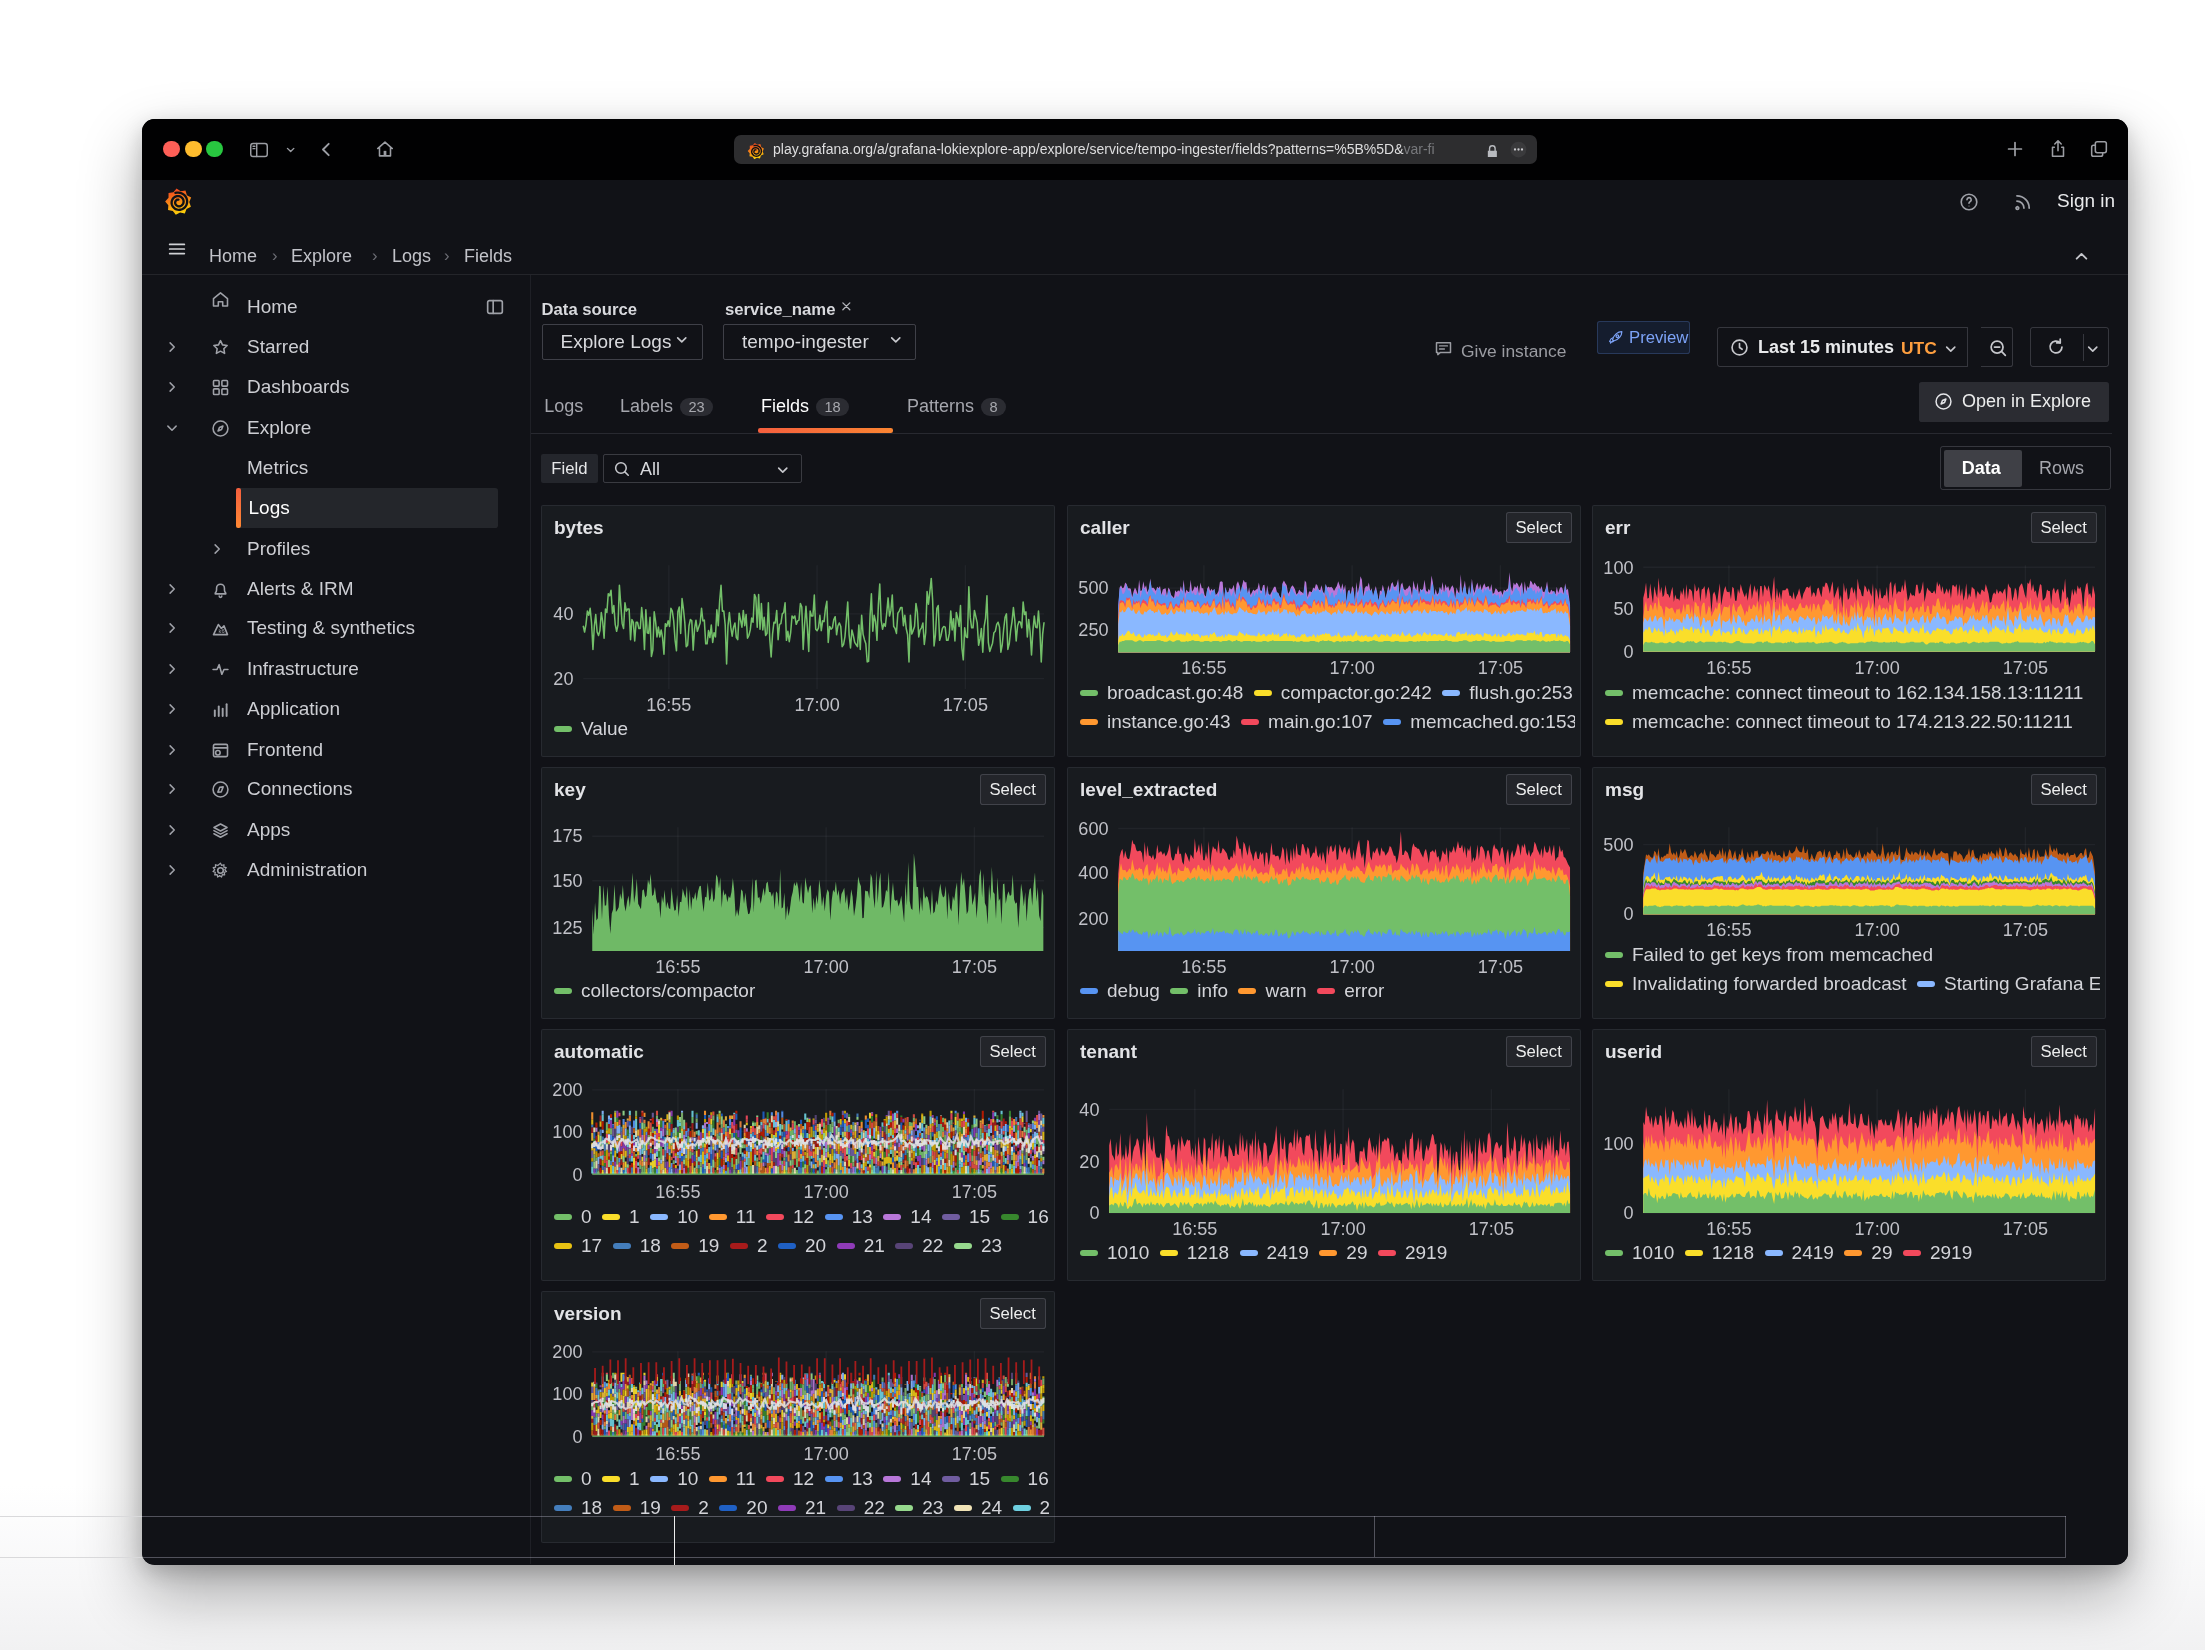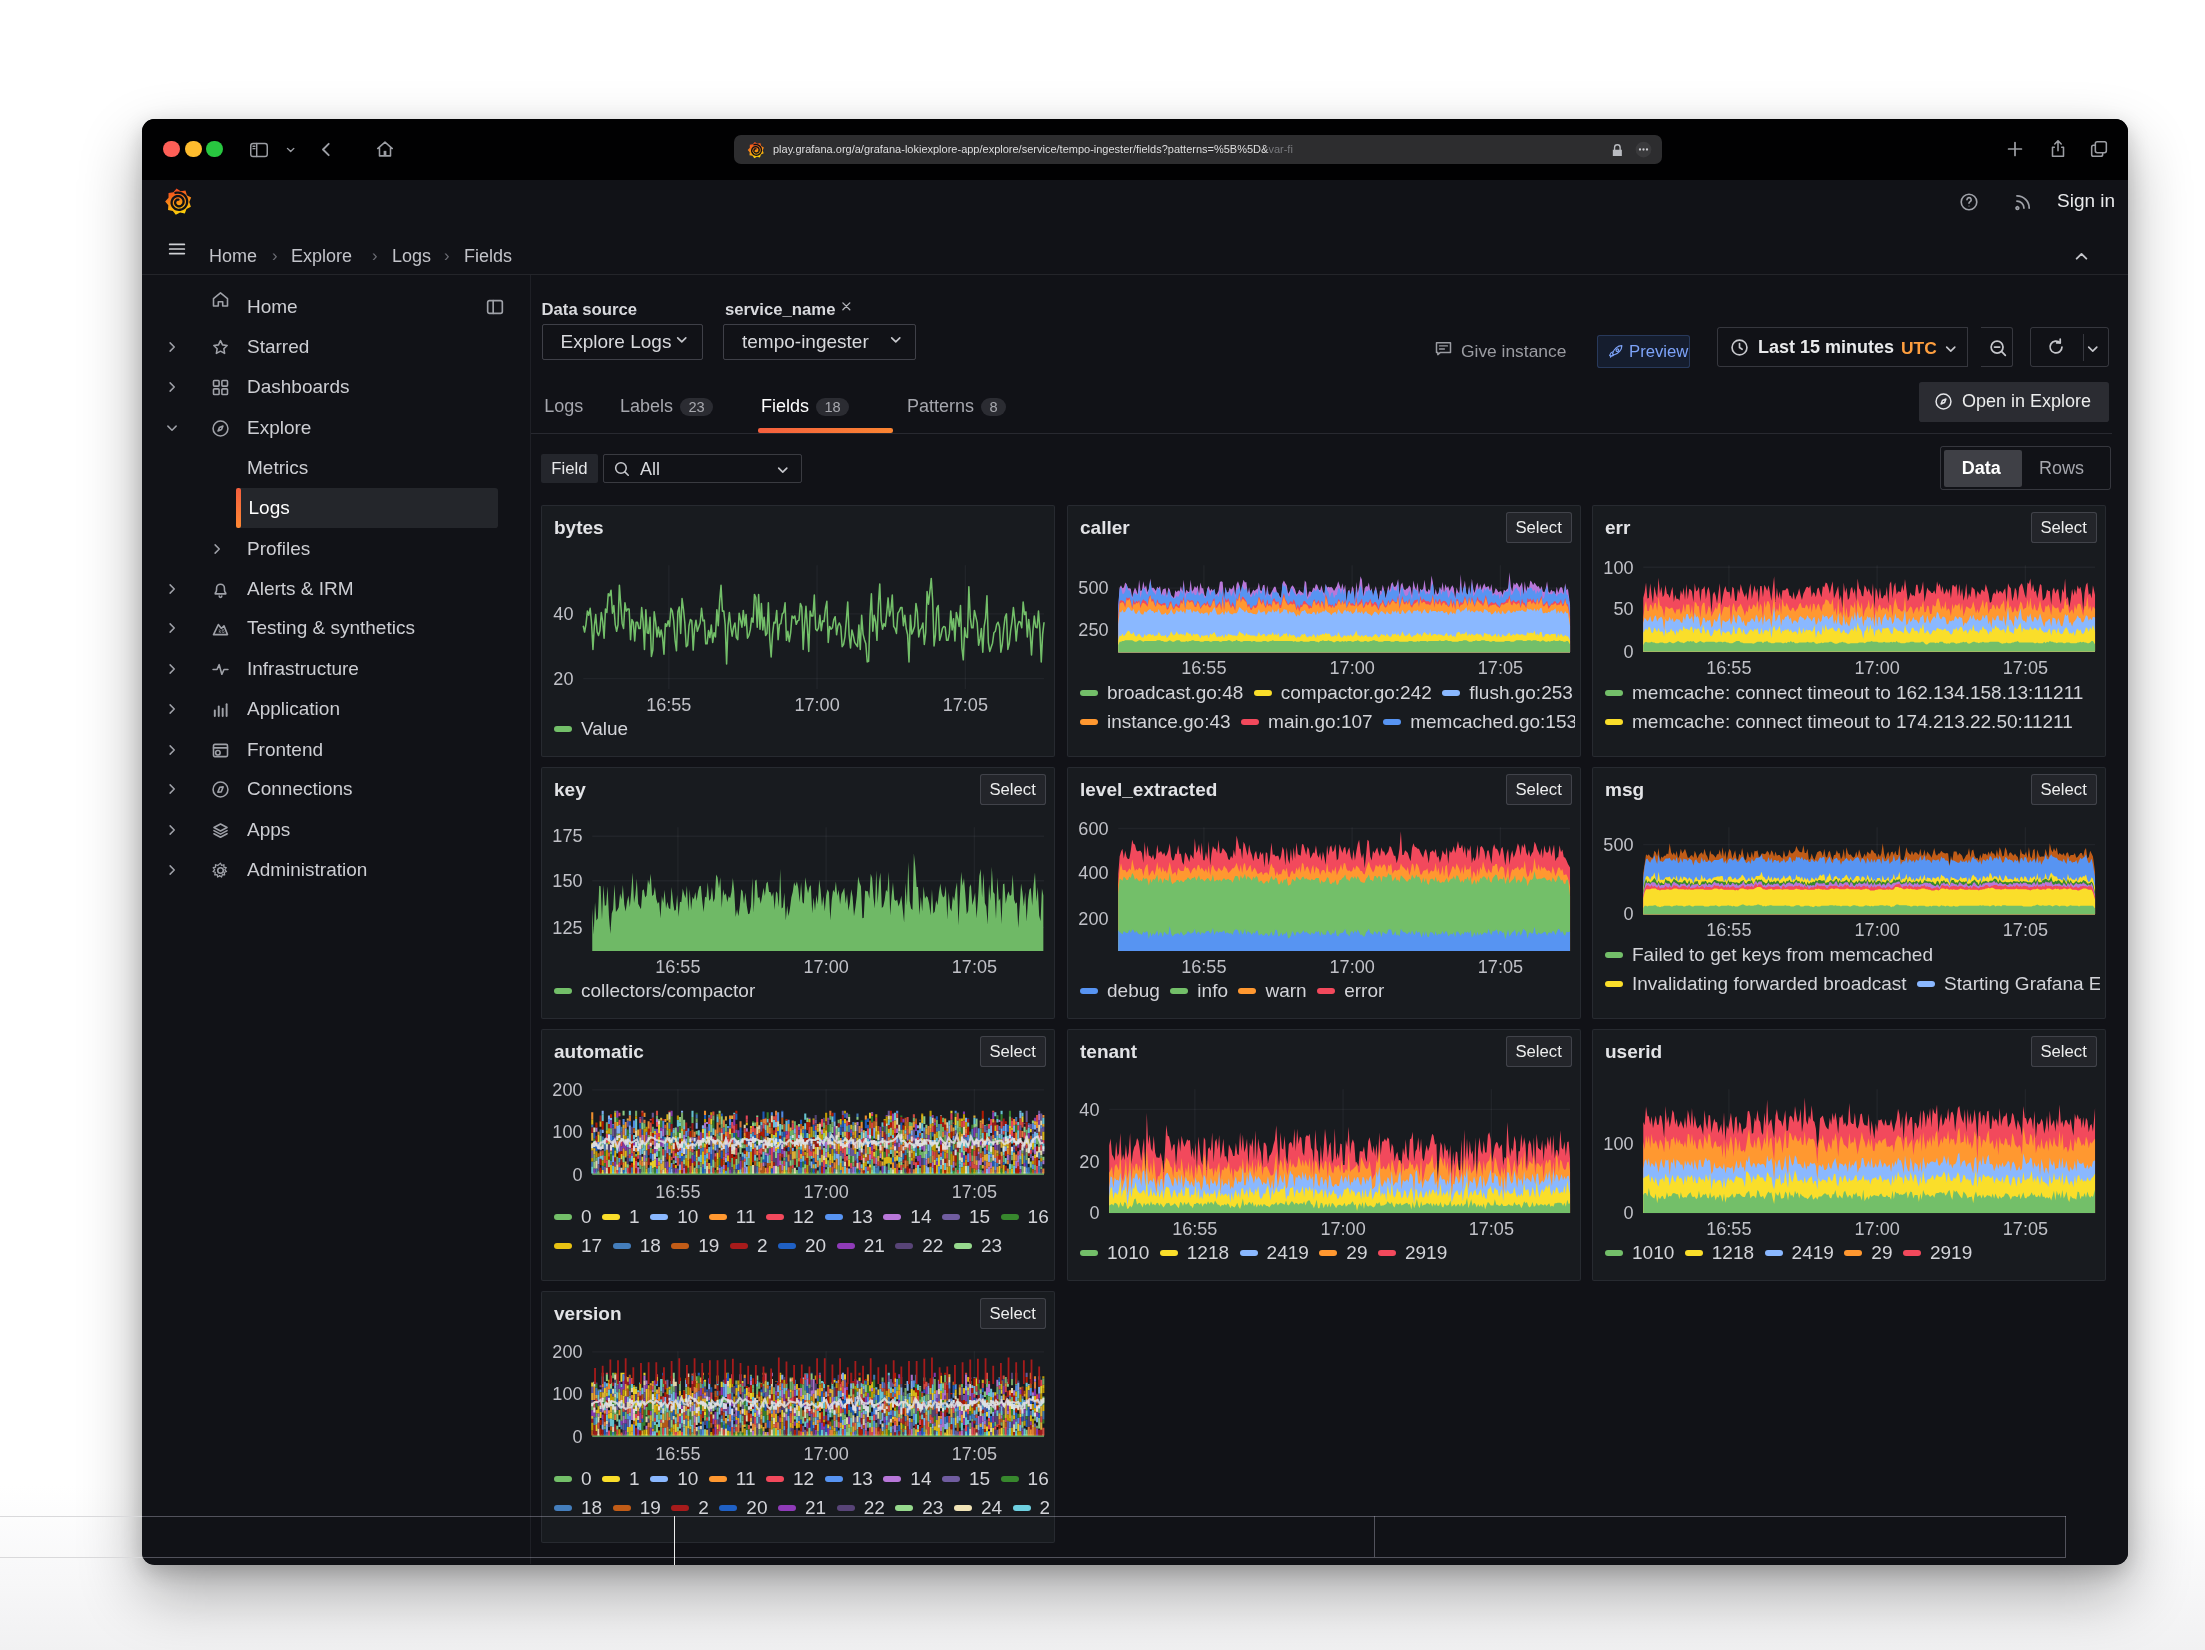--- a/index.html
+++ b/index.html
@@ -5,22 +5,22 @@
 #page { position:relative; width:2205px; height:1650px; overflow:hidden;
   background:linear-gradient(180deg,#ffffff 0%,#ffffff 90%,#f7f7f8 96%,#f1f1f2 100%); }
 #win { position:absolute; left:142px; top:119px; width:1986px; height:1446px;
   border-radius:12.5px; background:#111217; overflow:hidden;
   box-shadow:0 28px 63px rgba(0,0,0,0.32), 0 7px 21px rgba(0,0,0,0.18); }
 .abs { position:absolute; }
 
 
 #titlebar { position:absolute; left:0; top:0; width:100%; height:61px; background:#010102; }
 .tl { position:absolute; top:21.6px; width:16.7px; height:16.7px; border-radius:50%; }
-#urlpill { position:absolute; left:592px; top:16px; width:928px; height:29px; border-radius:7px;
-  background:#2d2d2f; color:#dededf; font-size:11px; line-height:29px; white-space:nowrap; overflow:hidden; }
+#urlpill { position:absolute; left:592px; top:16px; width:803px; height:29px; border-radius:7px;
+  background:#2d2d2f; color:#dededf; font-size:14px; line-height:29px; white-space:nowrap; overflow:hidden; }
 
 
 #topnav { position:absolute; left:0; top:61px; width:100%; height:45px; background:#111217;
   border-bottom:0.7px solid rgba(204,204,220,0.12); }
 #searchpill { position:absolute; left:758px; top:2.8px; width:481px; height:36px; border-radius:5.6px;
   background:#101116; border:0.7px solid rgba(204,204,220,0.18); color:#8e9096; font-size:18px; }
 #crumbbar { position:absolute; left:0; top:105px; width:100%; height:51px; background:#111217;
   border-bottom:0.7px solid rgba(204,204,220,0.1); }
 
 
@@ -373,21 +373,21 @@
           <span class="cv"><svg width="19.5" height="19.5" viewBox="0 0 24 24" fill="none" stroke="#c6c7cc" stroke-width="2" stroke-linecap="round" stroke-linejoin="round">
               <path d="M7 10 L12 15 L17 10"></path>
             </svg></span>
         </div>
 
     <span class="abs" style="left:902px;top:63px"><svg width="21" height="21" viewBox="0 0 24 24" fill="none" stroke="#9b9ca2" stroke-width="1.7" stroke-linecap="round" stroke-linejoin="round">
             <path d="M4 5.5 H20 V16.5 H8.5 L5.5 19 V16.5 H4 Z"></path>
             <path d="M7.5 9 H16.5 M7.5 12.5 H13"></path>
           </svg></span>
     <span class="abs" style="left:930px;top:66px;font-size:17.4px;color:#9b9ca2">Give instance</span>
-    <div class="abs" style="left:1066px;top:60px;width:93px;height:33px;border:0.7px solid rgba(110,159,255,0.22);
+    <div class="abs" style="left:1066px;top:46px;width:93px;height:33px;border:0.7px solid rgba(110,159,255,0.22);
       background:rgba(61,113,217,0.12);border-radius:2.8px">
       <span class="abs" style="left:8.4px;top:6.3px"><svg width="19.5" height="19.5" viewBox="0 0 24 24" fill="none" stroke="#7da3f8" stroke-width="1.5" stroke-linecap="round" stroke-linejoin="round">
               <path d="M19.5 4.5 C14.5 4.5 9.5 8.5 8 14.5 L9.5 16 C15.5 14.5 19.5 9.5 19.5 4.5 Z"></path>
               <circle cx="14" cy="10" r="1.6"></circle>
               <path d="M8.5 12 C6 12.5 5 15 4.5 16.5 C6 17.5 8 17 9 16.5 M7 17 L5.5 18.5"></path>
             </svg></span>
       <span class="abs" style="left:31px;top:6.3px;font-size:16.7px;color:#7da3f8">Preview</span>
         </div>
 
     <div class="abs" style="left:1186px;top:52px;width:251px;height:40px;border:0.7px solid rgba(204,204,220,0.20);border-radius:2.8px 0 0 2.8px">

